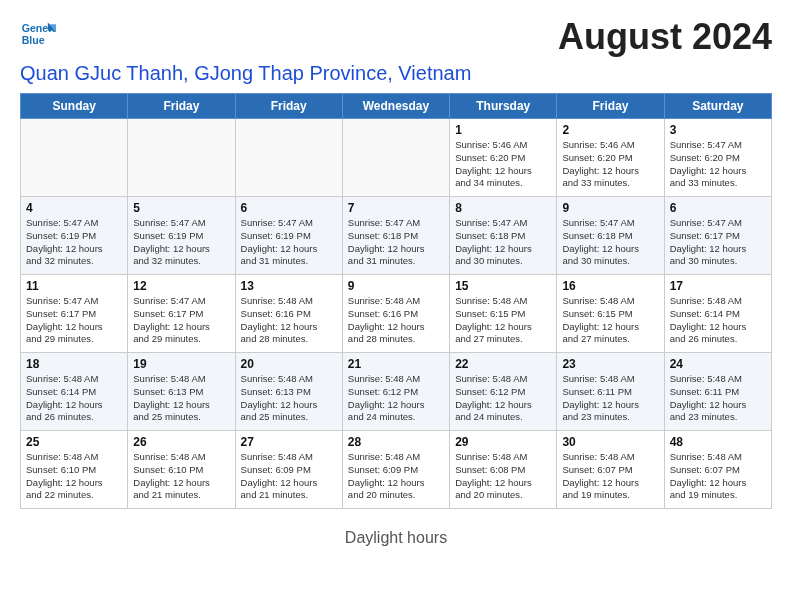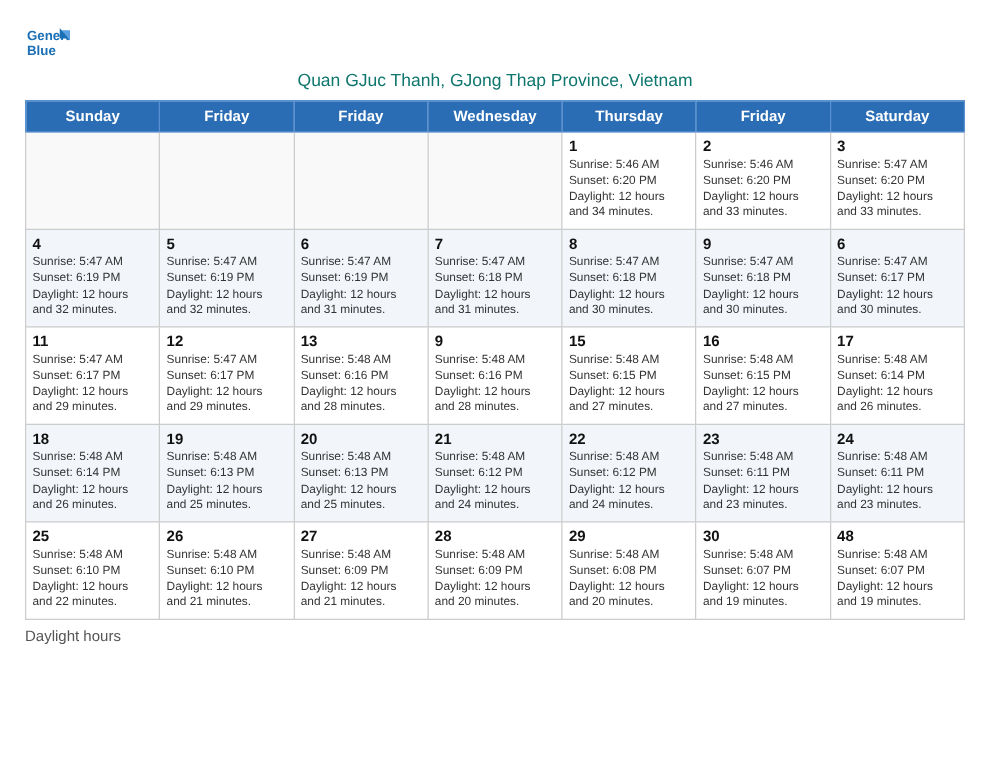--- a/index.html
+++ b/index.html
@@ -25,23 +25,22 @@
       width: 36px;
       height: 36px;
     }
     .month-title {
       font-size: 36px;
       font-weight: bold;
       color: #222;
       text-align: right;
     }
     .subtitle {
-      text-align: center;
-      font-size: 14px;
-      color: #0f766e;
+      font-size: 20px;
+      color: #1d4ed8;
       margin-bottom: 8px;
       font-weight: 500;
     }
     .calendar {
       width: 100%;
       border-collapse: collapse;
       font-size: 10.5px;
     }
     .calendar th {
       background: #2a6db5;
@@ -71,38 +70,39 @@
     }
     .day-info {
       font-size: 9.5px;
       color: #333;
       line-height: 1.35;
     }
     .empty-cell {
       background: #f9f9f9 !important;
     }
     .daylight-note {
-      font-size: 12px;
+      font-size: 16px;
       color: #555;
-      text-align: left;
-      margin-top: 6px;
+      text-align: center;
+      margin-top: 20px;
     }
   </style>
 </head>
 <body>
 
 <div class="header-area">
   <div class="logo">
     <svg class="logo-icon" viewBox="0 0 44 44">
       <text x="2" y="20" font-size="13" font-weight="bold" fill="#1a6fb5">General</text>
       <text x="2" y="34" font-size="13" font-weight="bold" fill="#1a6fb5">Blue</text>
       <polygon points="34,8 44,18 34,18" fill="#1a6fb5"></polygon>
       <polygon points="36,10 44,10 44,20" fill="#5aa0e0"></polygon>
     </svg>
   </div>
+  <div class="month-title">August 2024</div>
 </div>
 
 <div class="subtitle">Quan GJuc Thanh, GJong Thap Province, Vietnam</div>
 
 <table class="calendar">
   <thead>
     <tr>
         <th>Sunday</th>
         <th>Friday</th>
         <th>Friday</th>

